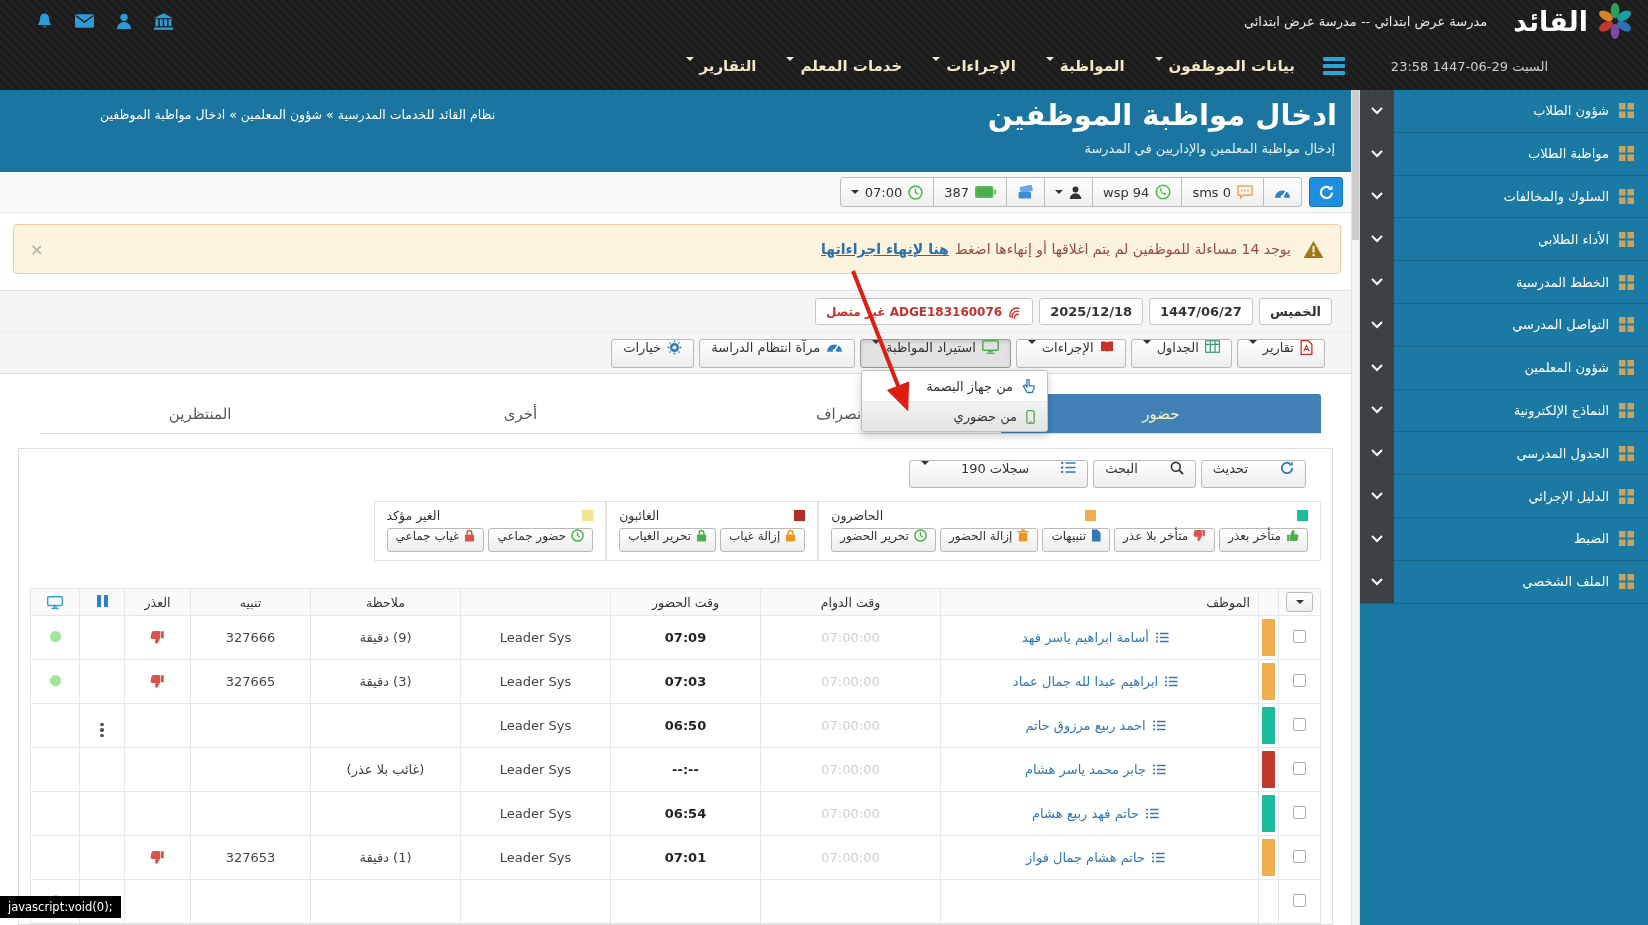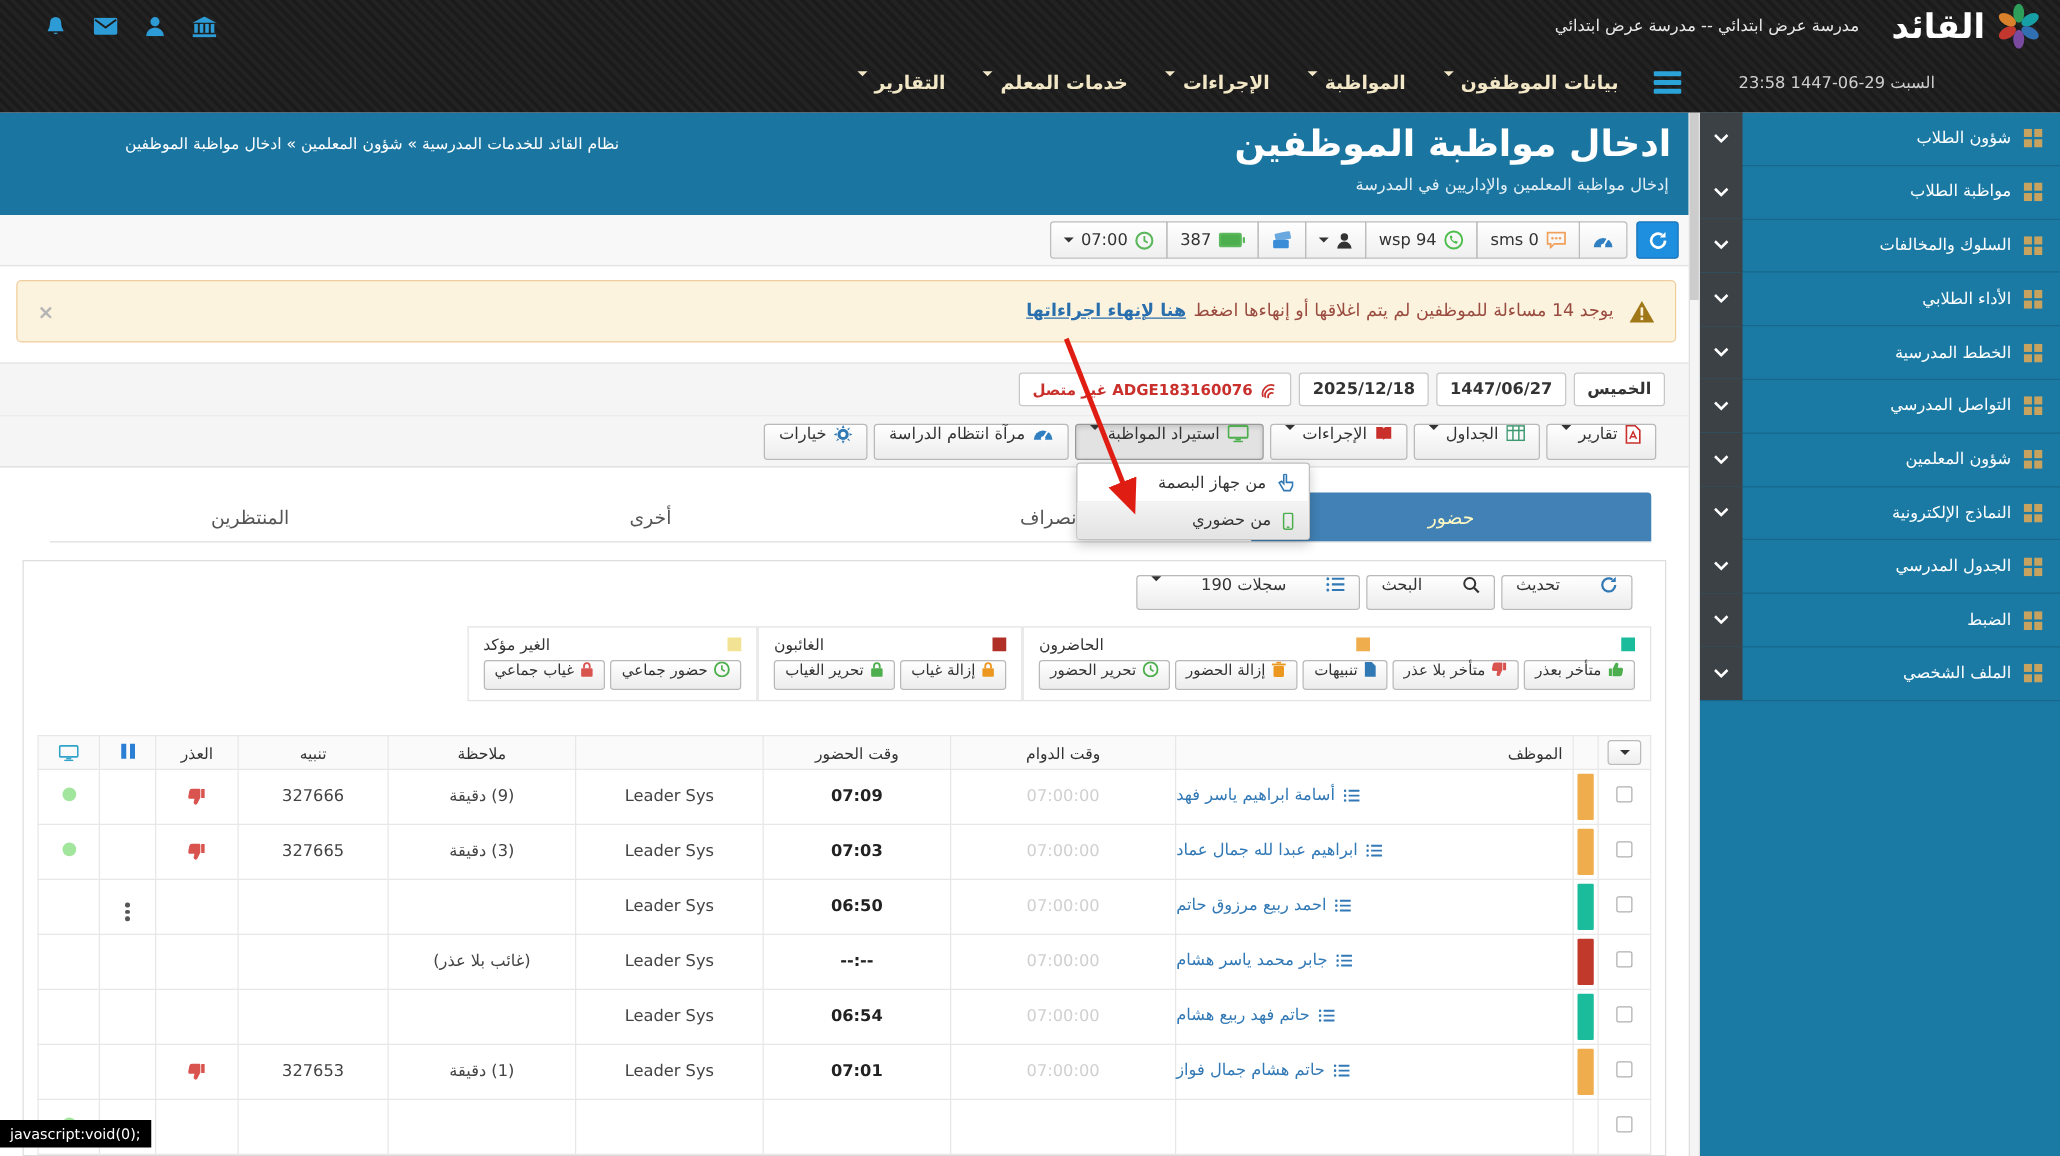--- a/index.html
+++ b/index.html
@@ -58,41 +58,41 @@
 
   .actionbar { height:42px; background:#f5f5f5; border-top:1px solid #ececec; border-bottom:1px solid #ddd; display:flex; align-items:center; padding-right:26px; gap:5px; position:relative; }
   .btn { height:29px; background:linear-gradient(#fff,#ececec); border:1px solid #b9b9b9; border-radius:3px; display:inline-flex; align-items:flex-start; gap:6px; padding:0 11px; font-size:13px; color:#333; cursor:pointer; }
   .btn.pressed { background:#e2e2e2; border-color:#999; box-shadow:inset 0 2px 4px rgba(0,0,0,.12); }
   .dropdown { position:absolute; top:37px; right:303px; width:187px; background:#fff; border:1px solid #bfbfbf; border-radius:3px; box-shadow:0 4px 9px rgba(0,0,0,.2); z-index:40; }
   .dd-item { height:30px; display:flex; align-items:center; gap:9px; padding:0 12px; font-size:13px; color:#333; cursor:pointer; }
   .dd-item + .dd-item { border-top:1px solid #ededed; }
   .dd-item.hover { background:linear-gradient(#f3f3f3,#e3e3e3); }
 
   .tabs { margin:20px 30px 0 40px; display:flex; height:40px; border-bottom:1px solid #ddd; }
-  .tab { flex:1; display:flex; align-items:center; justify-content:center; font-size:15px; color:#555; cursor:pointer; }
+  .tab { flex:1; display:flex; align-items:center; justify-content:center; font-size:15px; color:#555; cursor:pointer;font-family:Liberation Serif, serif; }
   .tab.active { background:#4181b5; color:#fef9c3; border-radius:3px 3px 0 0; }
 
   .card { margin:14px 18px 0 18px; background:#fff; border:1px solid #ddd; padding:11px 11px 0; }
   .listbar { display:flex; gap:5px; padding-right:15px; }
   .btn-sm { height:28px; font-size:13px;gap:32px; }
 
   .legend { margin-top:13px; display:flex; }
   .lg-box { border:1px solid #e3e3e3; padding:6px 12px 8px; }
   .lg-title { display:flex; align-items:center; gap:4px; font-size:12.5px; color:#333; justify-content:space-between; }
   .sq { width:11px; height:11px; display:inline-block; }
   .lg-btns { margin-top:5px; display:flex; gap:4px; }
   .btn-xs { height:24px; font-size:12px; padding:0 8px; gap:5px; }
 
   .table-wrap { margin-top:27px; }
   table { width:100%; border-collapse:collapse; table-layout:fixed; direction:rtl; }
   th,td { border:1px solid #e7e7e7; }
   thead th { background:#fafafa; height:27px; font-size:12.5px; font-weight:normal; color:#333; text-align:center; }
   thead th.h-emp { text-align:right; padding-left:6px; padding-right:8px; }
   td { height:43px; font-size:13px; text-align:center; color:#444; background:#fff; }
-  td.c-name { text-align:left; padding-right:8px; }
+  td.c-name { text-align:center; padding-right:8px; }
   td.c-name a { color:#3178b5; text-decoration:none; display:inline-flex; align-items:center; gap:7px; font-size:13px; cursor:pointer; }
   td.c-duty { color:#d0d0d0; }
   td.c-att { font-weight:bold; color:#222; }
   td.c-strip { padding:3px; }
   .strip { width:13px; height:37px; margin:auto; border-radius:1px; }
   .cb { width:13px; height:13px; background:#fff; border:1px solid #b0b0b0; border-radius:2px; display:inline-block; cursor:pointer; }
   .sel-btn { width:27px; height:20px; background:linear-gradient(#fff,#eee); border:1px solid #bbb; border-radius:3px; display:flex; align-items:center; justify-content:center; margin:auto; cursor:pointer; }
   .dot { width:11px; height:11px; border-radius:50%; background:#a2e59d; display:inline-block; }
   .pause { display:inline-flex; gap:3px; }
   .pause i { width:4px; height:12px; background:#2a7fd4; }
@@ -314,20 +314,36 @@
     <div class="sb-item">
       <span class="sb-grid">
           <svg width="15" height="15" viewBox="0 0 16 16" fill="#c8a35f">
             <rect width="7" height="7"></rect>
             <rect x="9" width="7" height="7"></rect>
             <rect y="9" width="7" height="7"></rect>
             <rect x="9" y="9" width="7" height="7"></rect>
           </svg>
         </span>
       <span class="sb-label">الجدول المدرسي</span>
+      <span class="sb-chev">
+          <svg width="12" height="8" viewBox="0 0 12 8">
+            <path d="M1 1l5 5 5-5" stroke="#fff" stroke-width="2" fill="none"></path>
+          </svg>
+        </span>
+    </div>
+    <div class="sb-item">
+      <span class="sb-grid">
+          <svg width="15" height="15" viewBox="0 0 16 16" fill="#c8a35f">
+            <rect width="7" height="7"></rect>
+            <rect x="9" width="7" height="7"></rect>
+            <rect y="9" width="7" height="7"></rect>
+            <rect x="9" y="9" width="7" height="7"></rect>
+          </svg>
+        </span>
+      <span class="sb-label">الدليل الإجرائي</span>
       <span class="sb-chev">
           <svg width="12" height="8" viewBox="0 0 12 8">
             <path d="M1 1l5 5 5-5" stroke="#fff" stroke-width="2" fill="none"></path>
           </svg>
         </span>
     </div>
     <div class="sb-item">
       <span class="sb-grid">
           <svg width="15" height="15" viewBox="0 0 16 16" fill="#c8a35f">
             <rect width="7" height="7"></rect>

